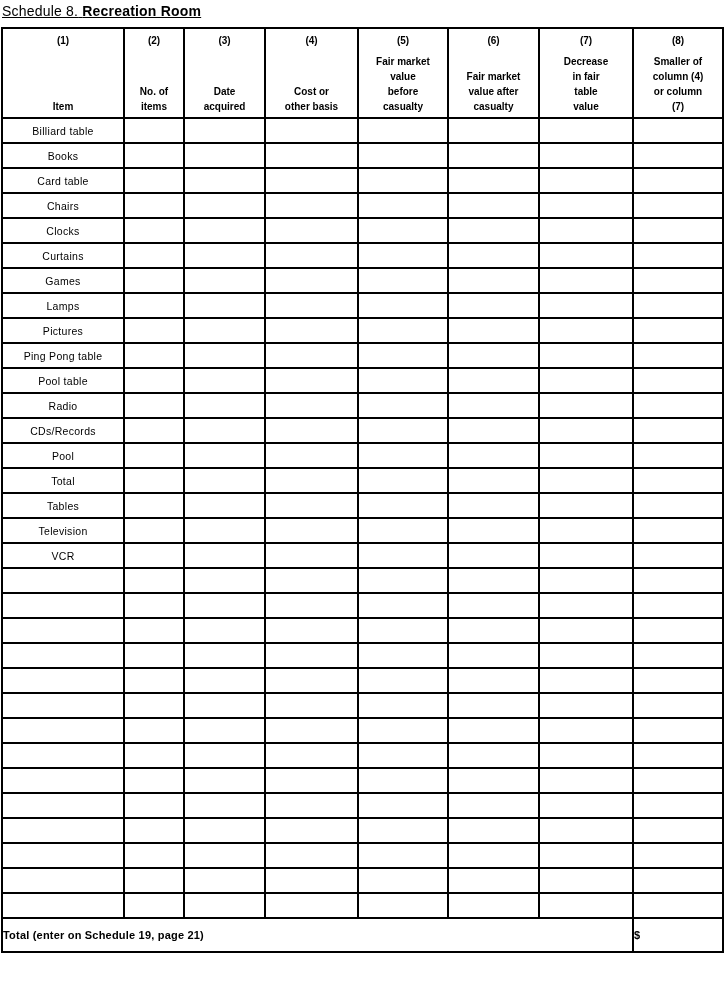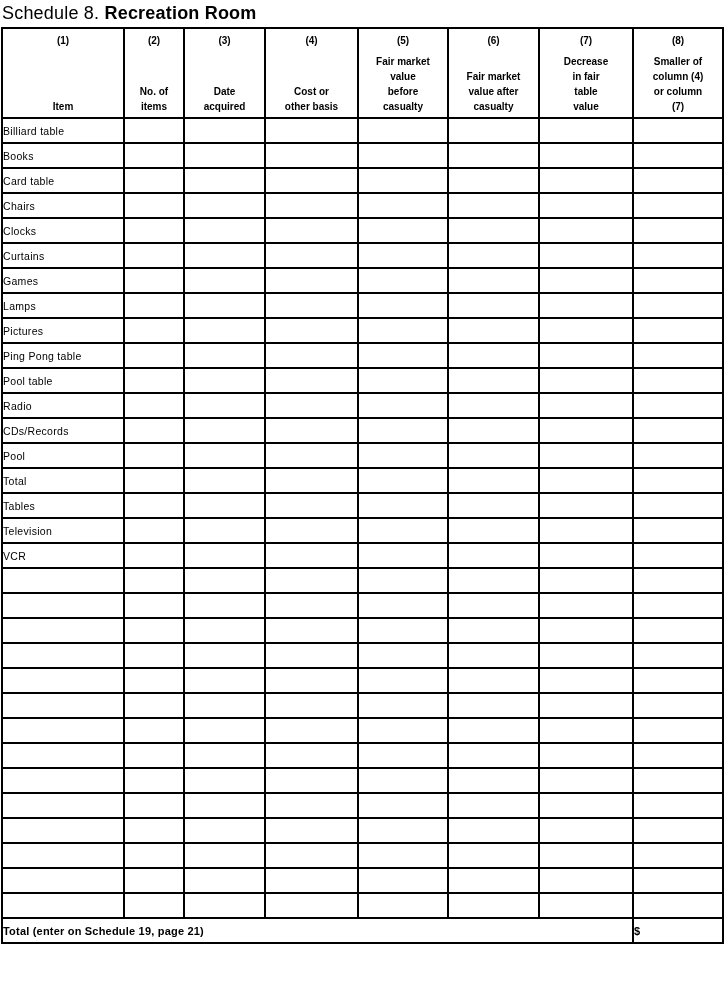--- a/index.html
+++ b/index.html
@@ -13,23 +13,24 @@
     height: 985px;
     background: var(--bg-color, #ffffff);
     font-family: "Liberation Sans", sans-serif;
     color: var(--text-color, #000000);
     overflow: hidden;
   }
   .title {
     position: absolute;
     left: 2px;
     top: 3px;
-    font-size: 18px;
+    font-size: 14px;
     letter-spacing: 0.2px;
     white-space: nowrap;
+    text-decoration: underline;
   }
   .title .name {
     font-weight: bold;
   }
   table.schedule {
     position: absolute;
     left: 1px;
     top: 27px;
     width: 721px;
     border-collapse: collapse;
@@ -59,32 +60,32 @@
     position: absolute;
     left: 0;
     right: 0;
     bottom: 3px;
   }
   tbody tr {
     height: 25px;
   }
   td.item-cell {
     font-size: 10.5px;
-    text-align: left;
+    text-align: center;
     vertical-align: middle;
     padding-left: 5px;
     letter-spacing: 0.3px;
     white-space: nowrap;
     margin-left: 36px;
   }
   td.value-cell {
     background: transparent;
   }
   tfoot tr {
-    height: 25px;
+    height: 34px;
   }
   tfoot td {
     border-top: 3px solid var(--border-color, #000000);
     border-bottom: 5px solid var(--border-color, #000000);
     vertical-align: middle;
     font-weight: bold;
     font-size: 11px;
   }
   td.total-label-cell {
     text-align: left;

